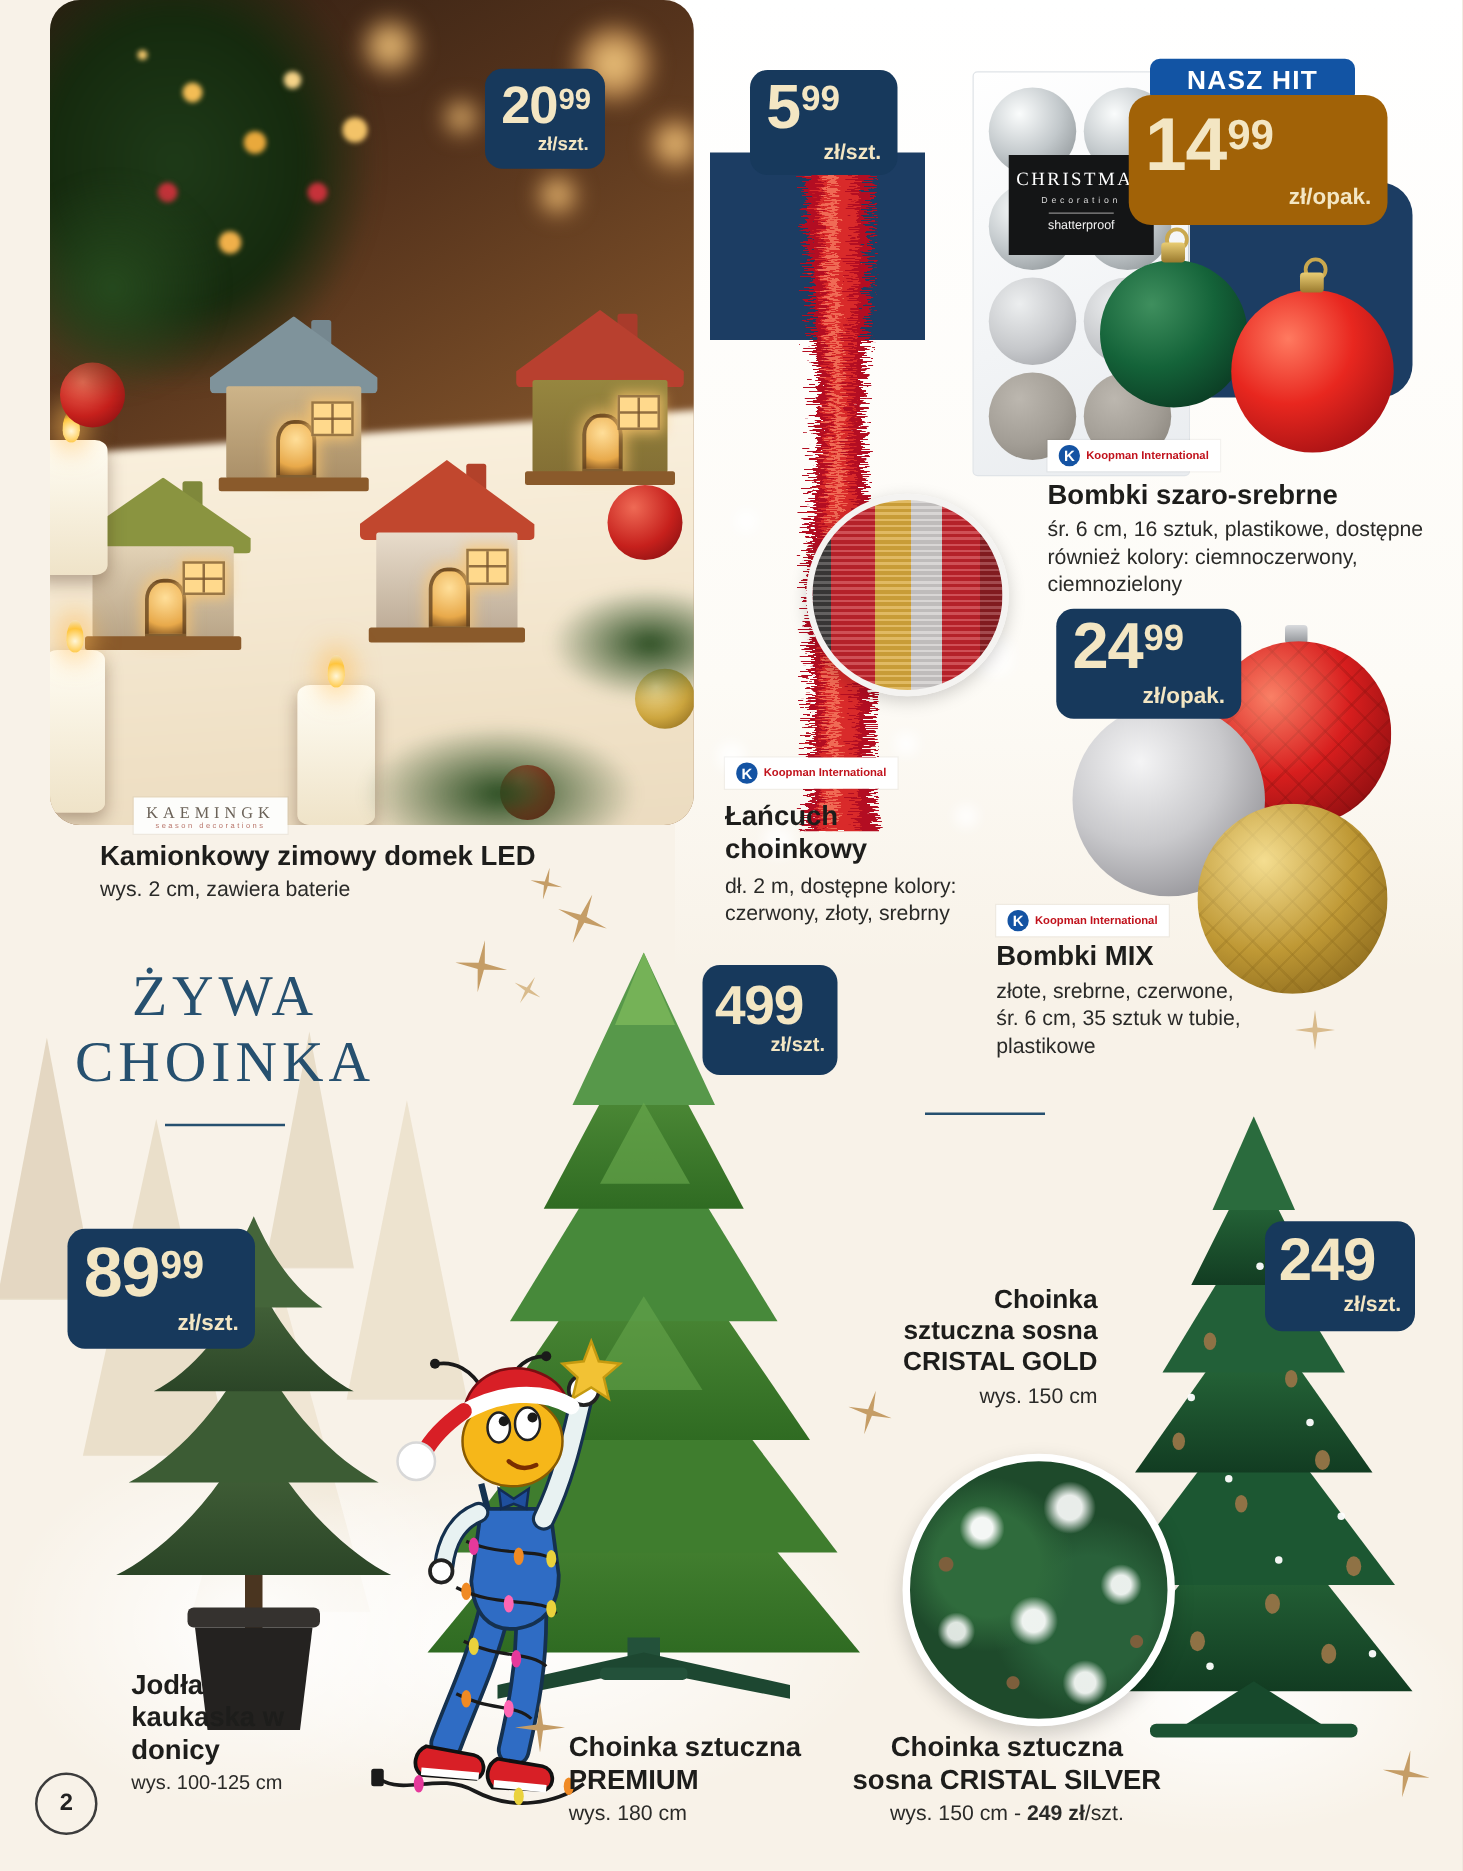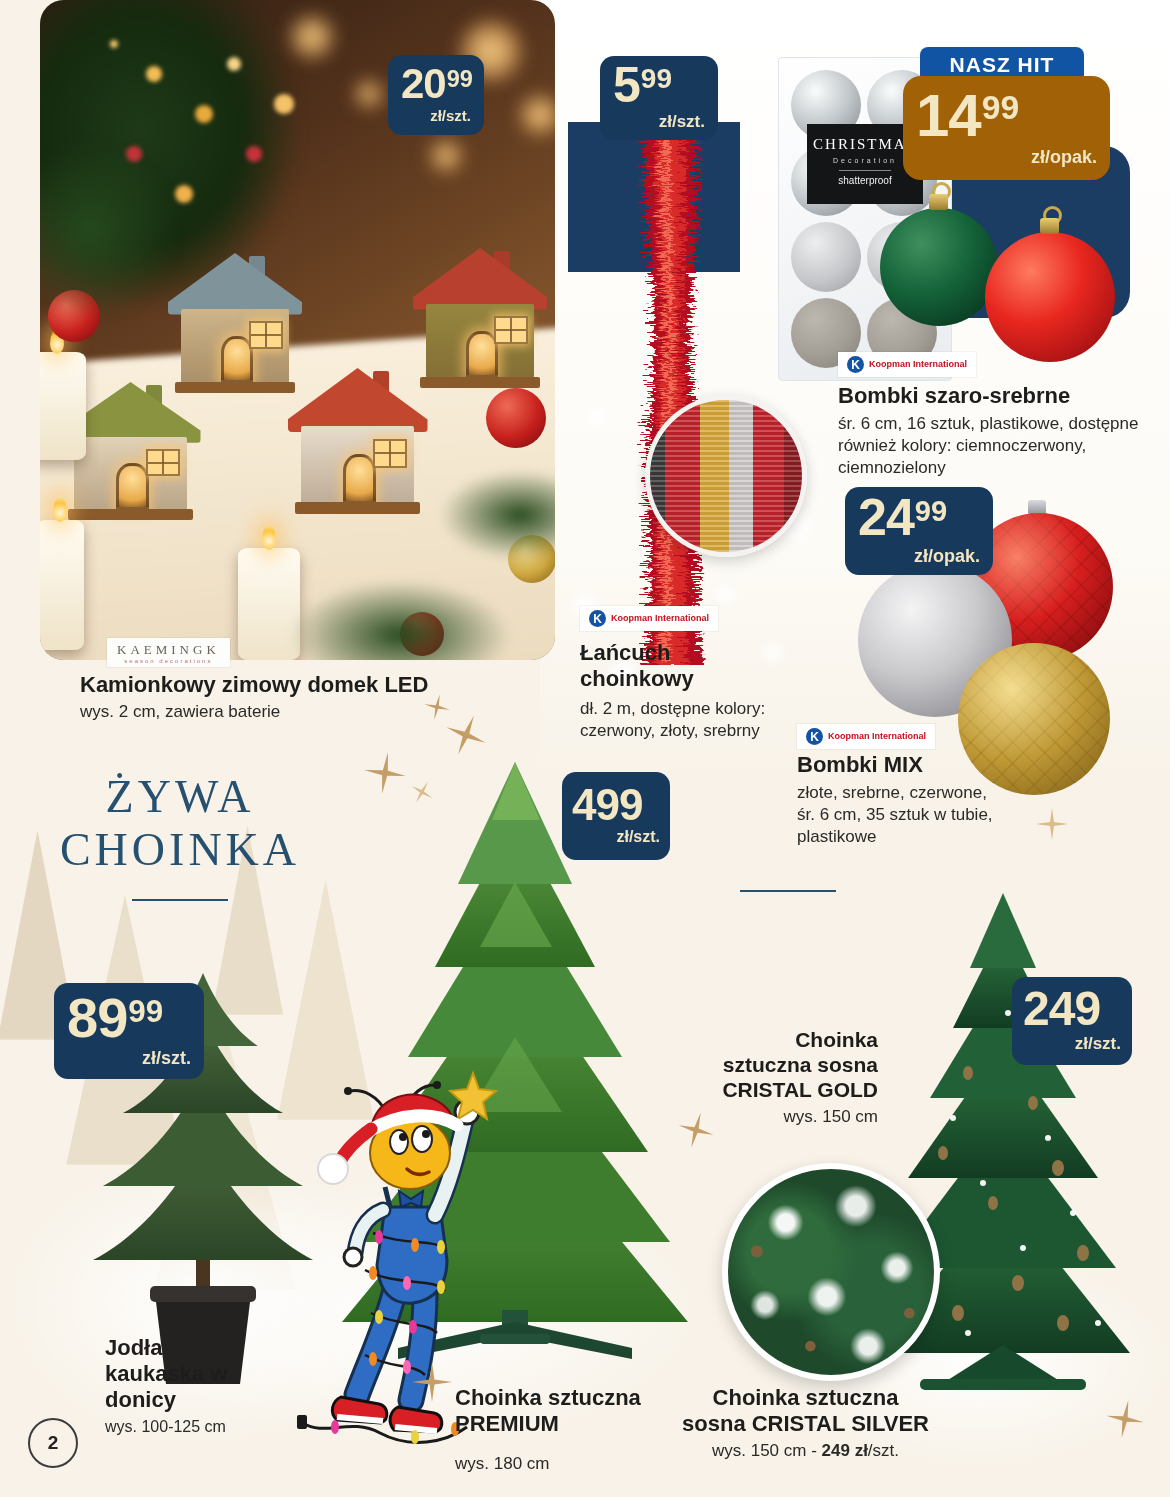--- a/index.html
+++ b/index.html
@@ -490,21 +490,21 @@
   <div class="abs" style="left:105px;top:1335px;width:128px;z-index:31;">
     <div class="p-name">Jodła kaukaska w donicy</div>
     <div class="p-desc" style="white-space:nowrap;margin-top:4px;font-size:16px;">wys. 100-125 cm</div>
   </div>
 
   <div class="abs" style="left:455px;top:1385px;width:200px;z-index:31;">
     <div class="p-name" style="white-space:nowrap;">
       <div>Choinka sztuczna</div>
       <div>PREMIUM</div>
     </div>
-    <div class="p-desc" style="margin-top:16px;">wys. 180 cm</div>
+    <div class="p-desc" style="margin-top:3px;">wys. 180 cm</div>
   </div>
 
   <div class="abs" style="left:648px;top:1385px;width:315px;text-align:center;z-index:31;">
     <div class="p-name">
       <div>Choinka sztuczna</div>
       <div>sosna CRISTAL SILVER</div>
     </div>
     <div class="p-desc" style="margin-top:3px;">
       <span>wys. 150 cm - </span><b>249 zł</b><span>/szt.</span>
     </div>

